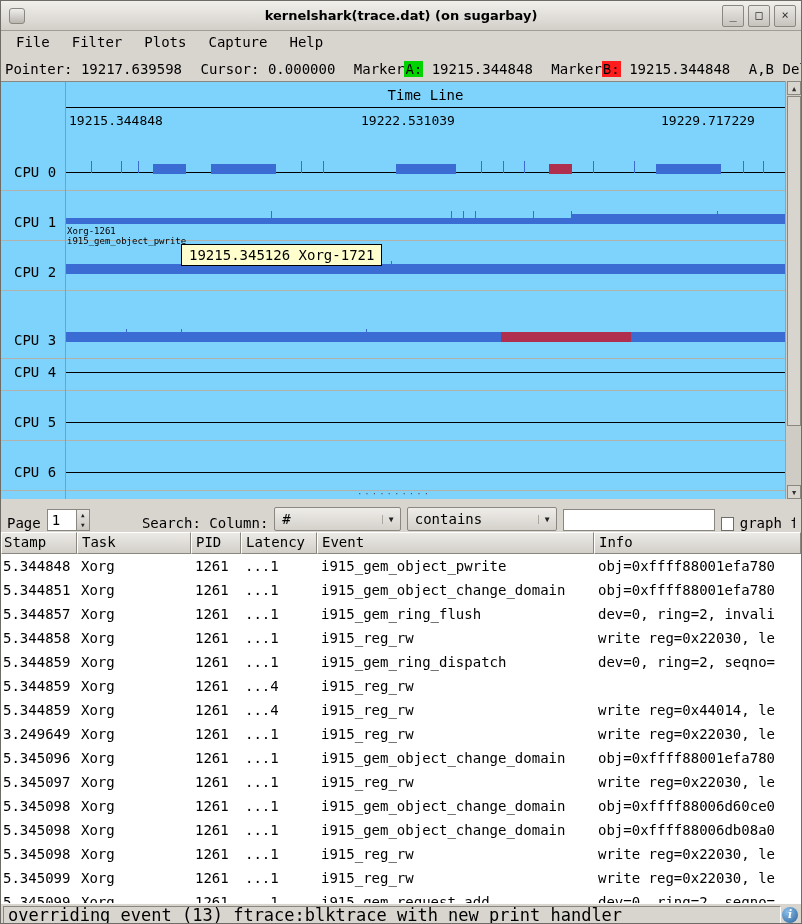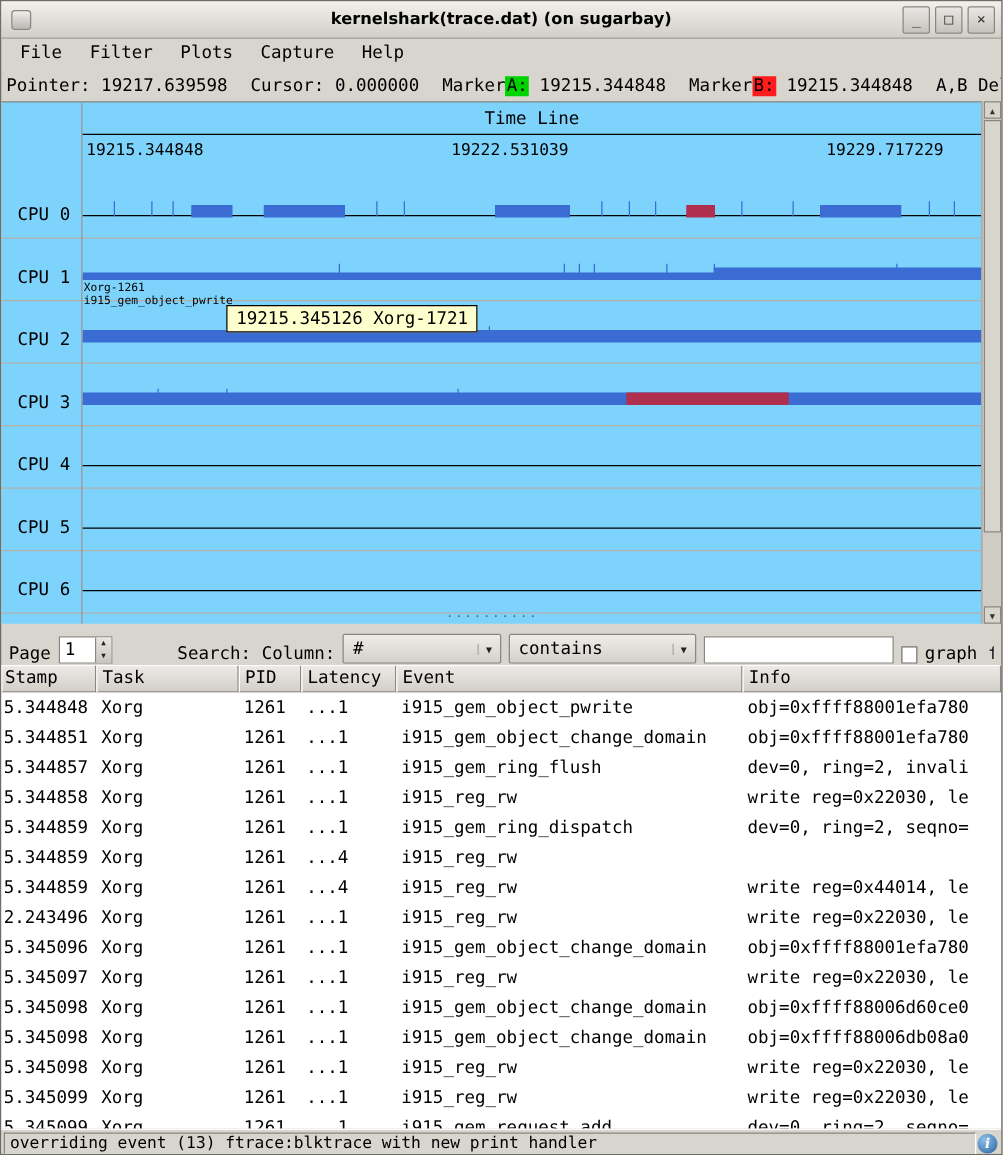--- a/index.html
+++ b/index.html
@@ -78,21 +78,21 @@
   .thead, .trow { display:grid; grid-template-columns:76px 114px 50px 76px 277px 1fr; }
   .thead { position:absolute; top:531px; left:0; width:100%; height:22px; }
   .thead .tcell { background:linear-gradient(#eceae6,#d2cfc9); border-top:1px solid #fff; border-left:1px solid #fff; border-right:1px solid #8a8780; border-bottom:1px solid #8a8780; padding:1px 4px; overflow:hidden; }
   .tbody { position:absolute; top:553px; left:0; width:100%; height:349px; background:#fff; overflow:hidden; }
   .trow { height:24px; line-height:24px; }
   .tcell { overflow:hidden; white-space:nowrap; padding-left:4px; }
   .tcell.c0 { padding-left:2px; }
 
   
   .statusbar { position:absolute; top:902px; left:0; width:100%; height:22px; background:#d8d5cf; border-top:1px solid #fdfcfa; }
-  .status-msg { position:absolute; left:2px; top:2px; width:778px; height:18px; border:1px solid #8a8780; border-bottom-color:#fff; border-right-color:#fff; padding:0 4px; font-size:13px; line-height:16px; overflow:hidden; white-space:nowrap; }
+  .status-msg { position:absolute; left:2px; top:2px; width:778px; height:18px; border:1px solid #8a8780; border-bottom-color:#fff; border-right-color:#fff; padding:0 4px; font-size:17px; line-height:16px; overflow:hidden; white-space:nowrap; }
   .info-icon { position:absolute; right:3px; top:3px; width:16px; height:16px; border-radius:50%; background:radial-gradient(circle at 35% 30%, #8cc0ea, #2a6099); color:#fff; font-family:"DejaVu Serif",serif; font-style:italic; font-weight:bold; font-size:11px; line-height:16px; text-align:center; }
 </style>
 </head>
 <body>
 
 <div id="window">
 
   <div class="titlebar">
     <span class="win-icon"></span>
     <span class="title">kernelshark(trace.dat) (on sugarbay)</span>
@@ -172,21 +172,21 @@
         </div>
         <div class="cpu-row" style="top: 165px;">
           <div class="cpu-label">CPU 2</div>
           <div class="plot">
             <div class="baseline"></div>
             <div class="bar blue" style="left: 0%; width: 100%;"></div>
             <div class="tick" style="left: 45.2%;"></div>
           </div>
           <div class="row-sep"></div>
         </div>
-        <div class="cpu-row" style="top: 215px; text-align: right;">
+        <div class="cpu-row" style="top: 233px; text-align: right;">
           <div class="cpu-label">CPU 3</div>
           <div class="plot">
             <div class="baseline"></div>
             <div class="bar blue" style="left: 0%; width: 100%;"></div>
             <div class="bar red" style="left: 60.5%; width: 18.1%;"></div>
             <div class="tick" style="left: 8.3%;"></div>
             <div class="tick" style="left: 16%;"></div>
             <div class="tick" style="left: 41.7%;"></div>
           </div>
           <div class="row-sep"></div>
@@ -308,21 +308,21 @@
       </div>
       <div class="trow">
         <div class="tcell c0">5.344859</div>
         <div class="tcell c1">Xorg</div>
         <div class="tcell c2">1261</div>
         <div class="tcell c3">...4</div>
         <div class="tcell c4">i915_reg_rw</div>
         <div class="tcell c5">write reg=0x44014, le</div>
       </div>
       <div class="trow">
-        <div class="tcell c0">2.243496</div>
+        <div class="tcell c0">3.249649</div>
         <div class="tcell c1">Xorg</div>
         <div class="tcell c2">1261</div>
         <div class="tcell c3">...1</div>
         <div class="tcell c4">i915_reg_rw</div>
         <div class="tcell c5">write reg=0x22030, le</div>
       </div>
       <div class="trow">
         <div class="tcell c0">5.345096</div>
         <div class="tcell c1">Xorg</div>
         <div class="tcell c2">1261</div>

